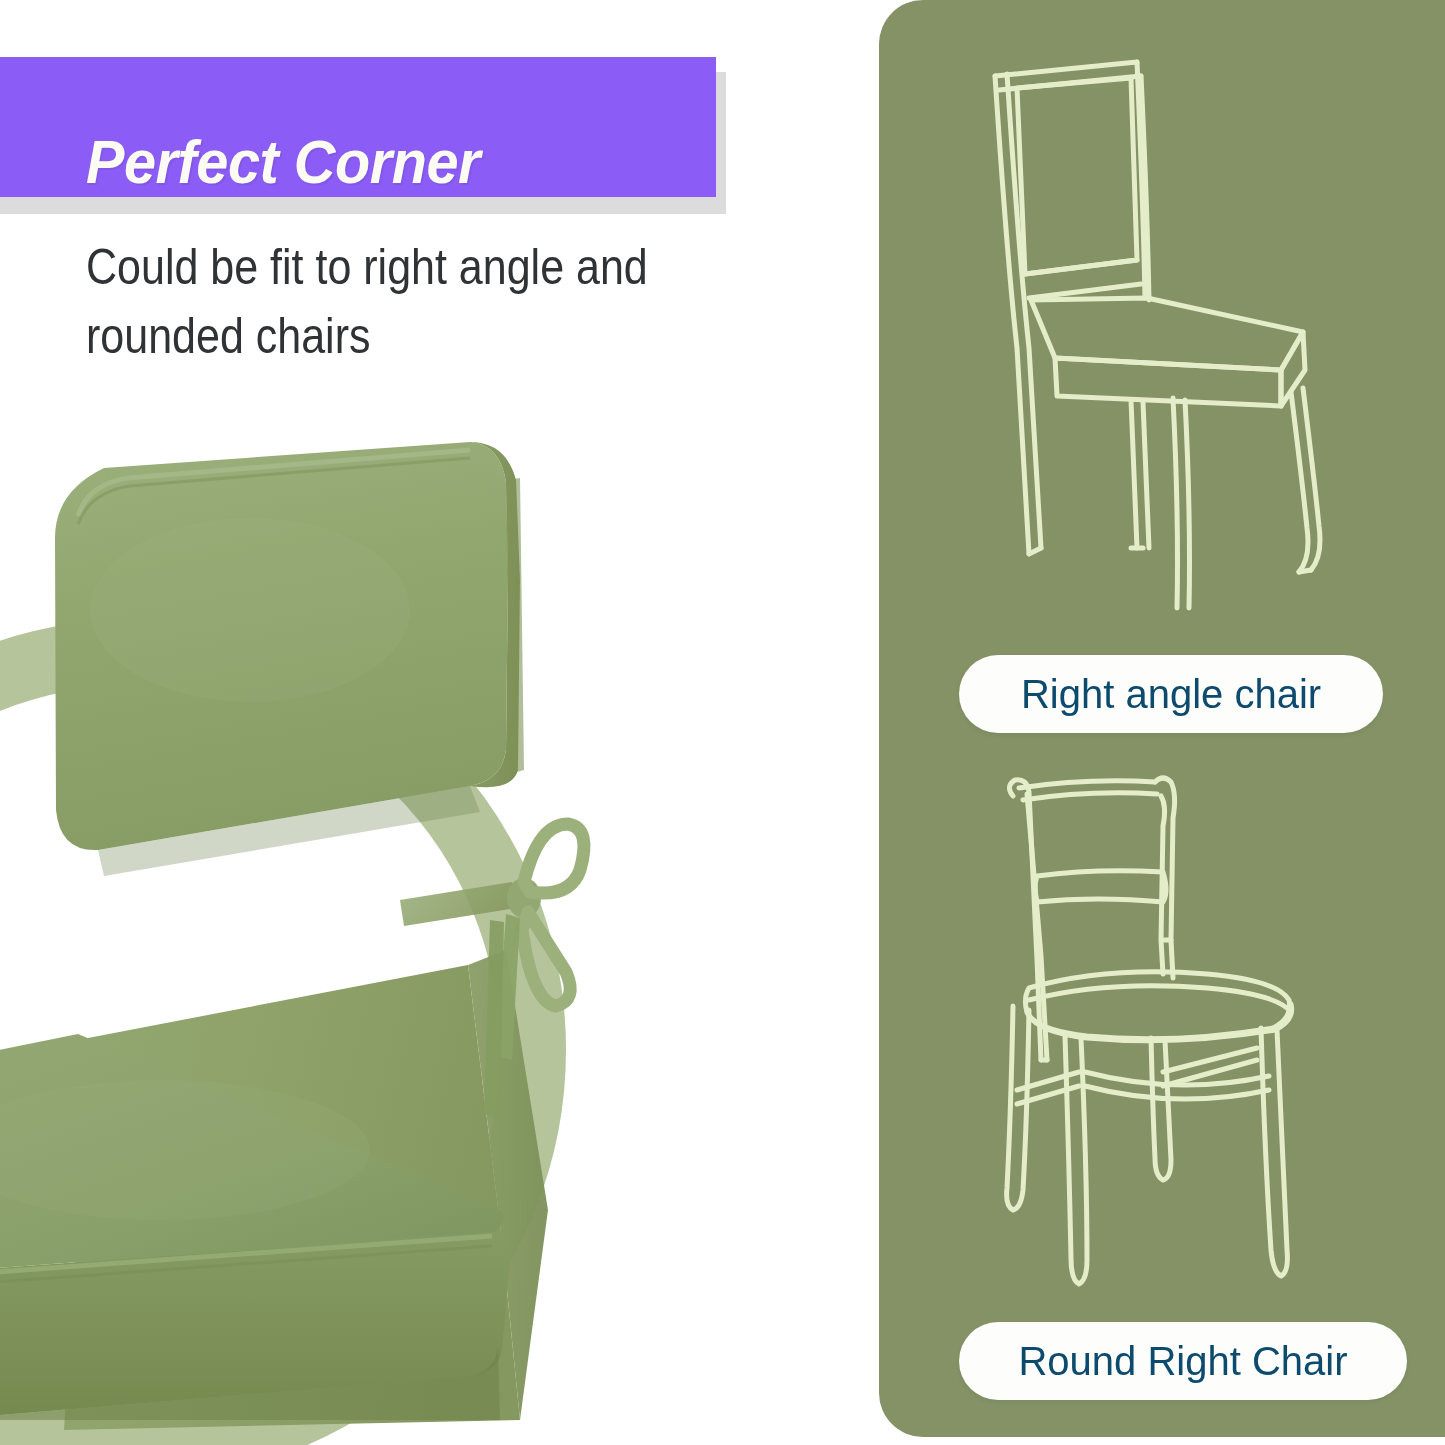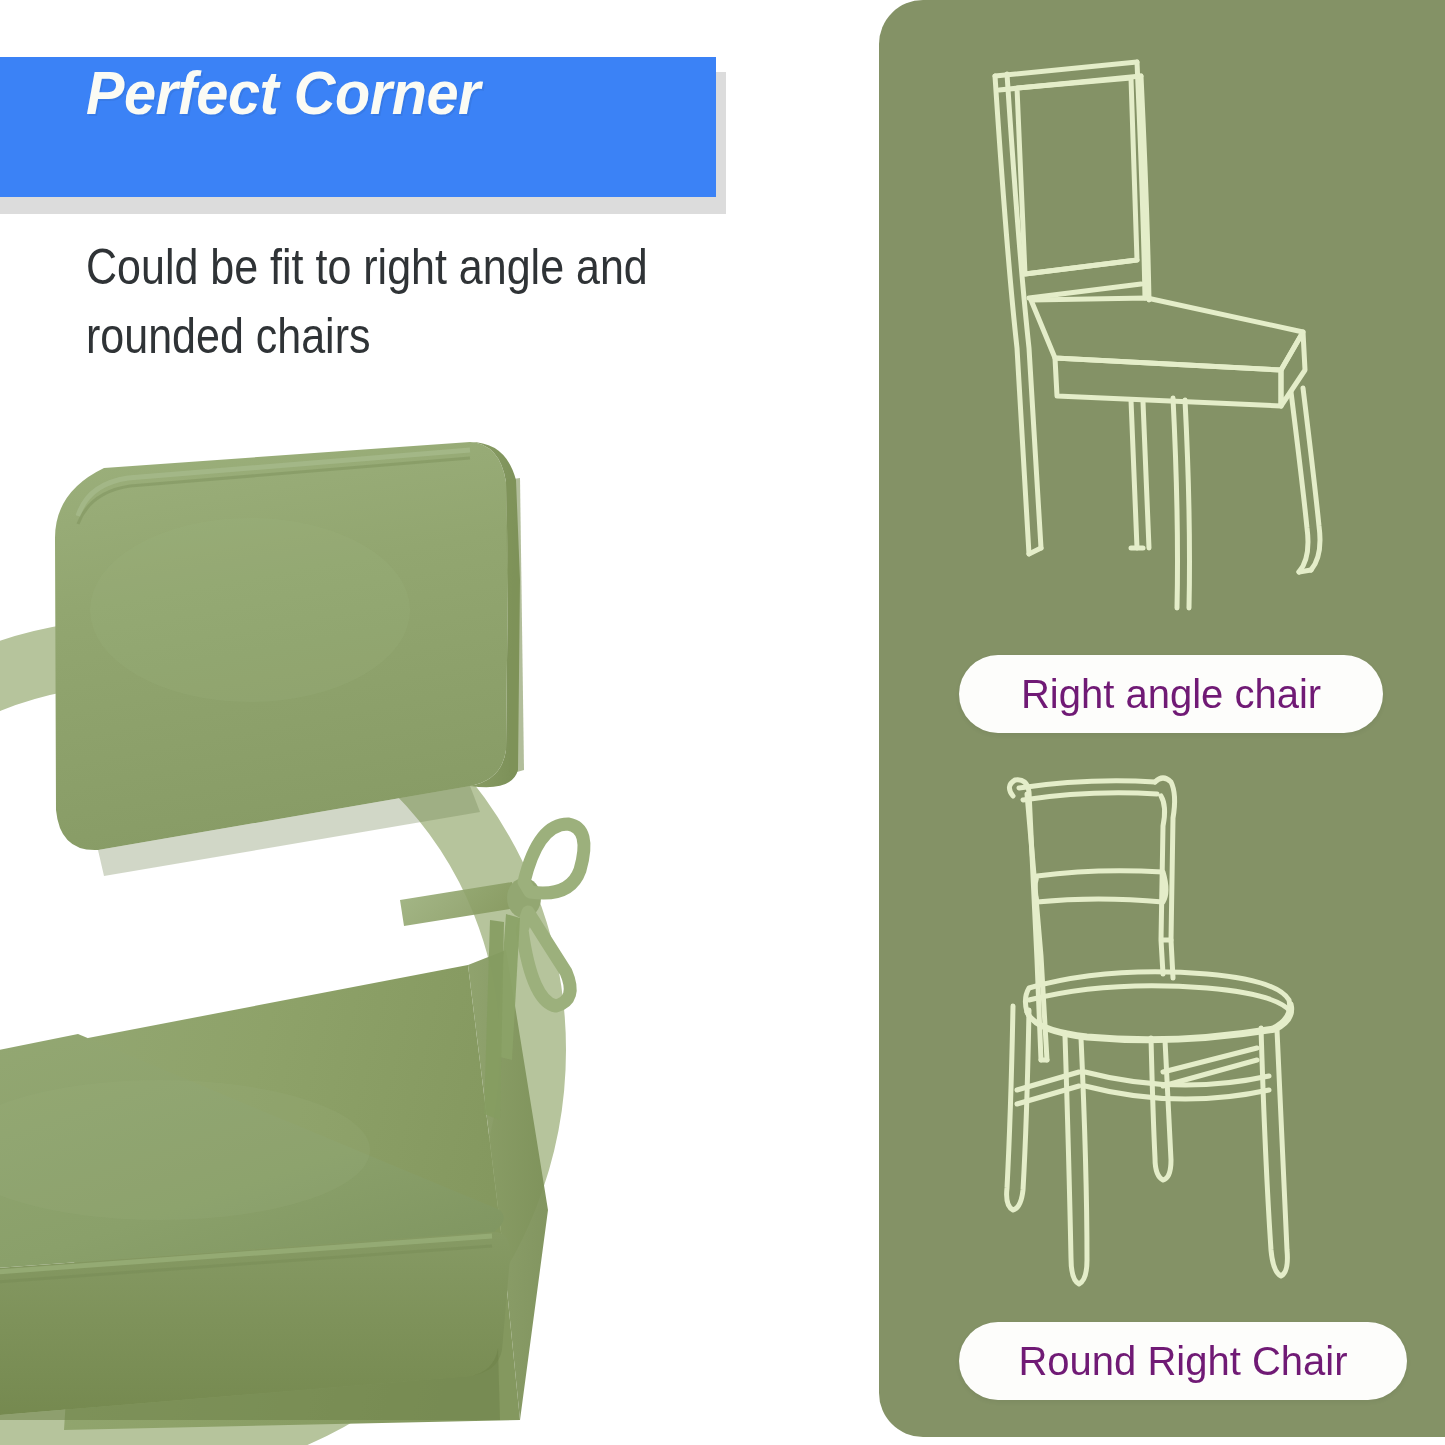--- a/index.html
+++ b/index.html
@@ -14,22 +14,22 @@
 
   
   .left-col{position:absolute;left:0;top:0;width:880px;height:1445px;overflow:hidden;}
 
   .title-shadow{
     position:absolute;left:0;top:72px;width:726px;height:142px;
     background:#dcdcdc;
   }
   .title-banner{
     position:absolute;left:0;top:57px;width:716px;height:140px;
-    background:#3b82f6;
-    display:flex;align-items:flex-start;
+    background:#8b5cf6;
+    display:flex;align-items:flex-end;
   }
   .title-text{
     margin-left:86px;
     color:#fbfbf4;
     font-size:62px;
     font-weight:bold;
     font-style:italic;
     letter-spacing:-0.5px;
     font-family:"Liberation Sans",sans-serif;
     transform:scaleX(0.93);
@@ -66,21 +66,21 @@
   .chair-art{position:absolute;}
   .chair-art svg{display:block;}
   .chair-top{left:72px;top:48px;width:420px;height:590px;}
   .chair-bottom{left:78px;top:760px;width:420px;height:560px;}
 
   .pill{
     position:absolute;
     background:#fdfdfb;
     border-radius:999px;
     display:flex;align-items:center;justify-content:center;
-    color:#701a75;
+    color:#0c4a6e;
     font-size:40px;
     font-family:"Liberation Sans",sans-serif;
     white-space:nowrap;
     box-shadow:0 2px 5px rgba(0,0,0,0.06);
   }
   .pill-top{left:80px;top:655px;width:424px;height:78px;}
   .pill-bottom{left:80px;top:1322px;width:448px;height:78px;}
 </style>
 </head>
 <body>

